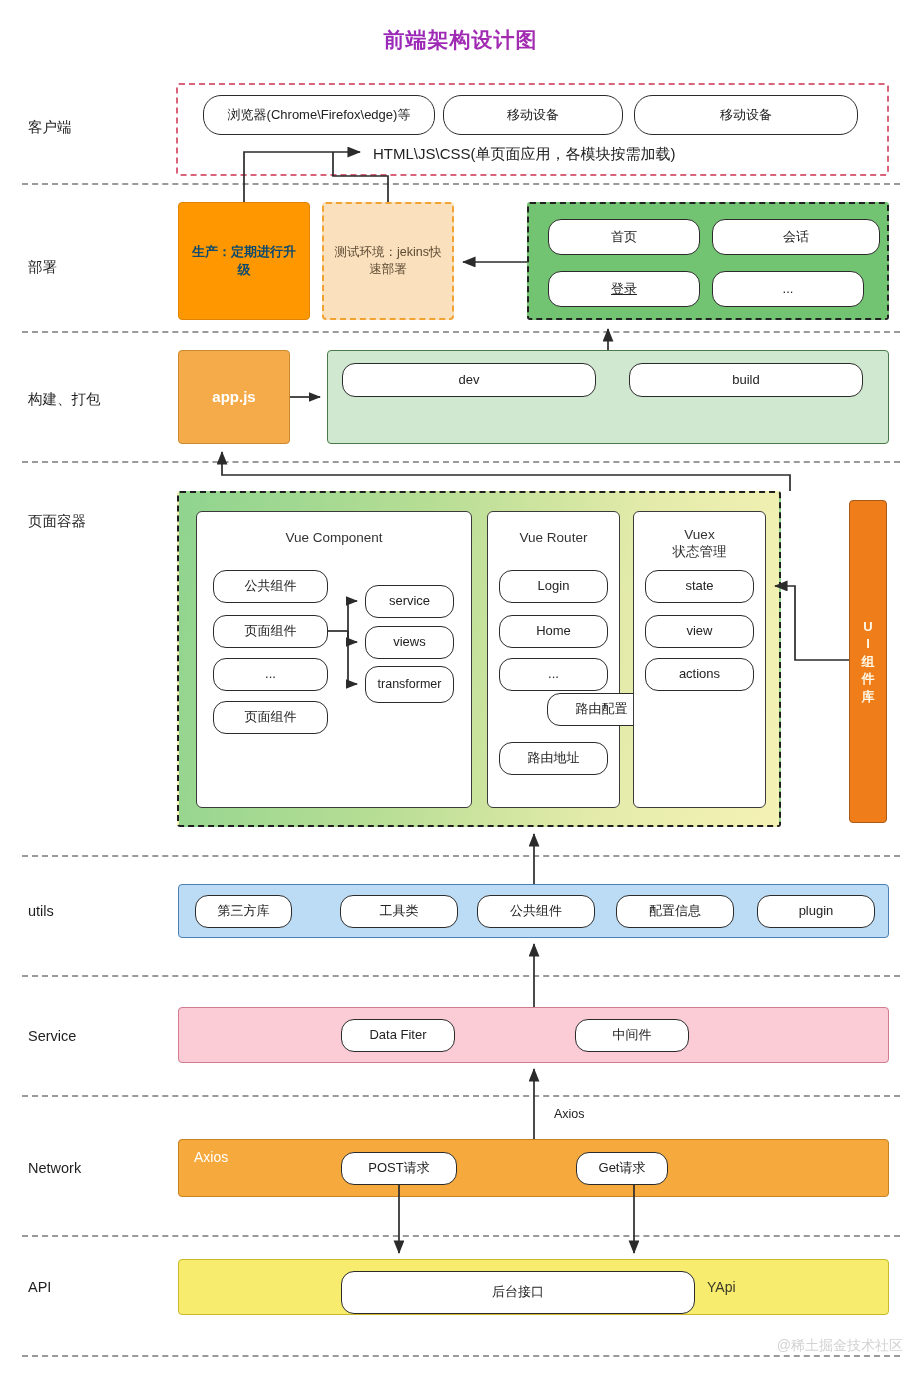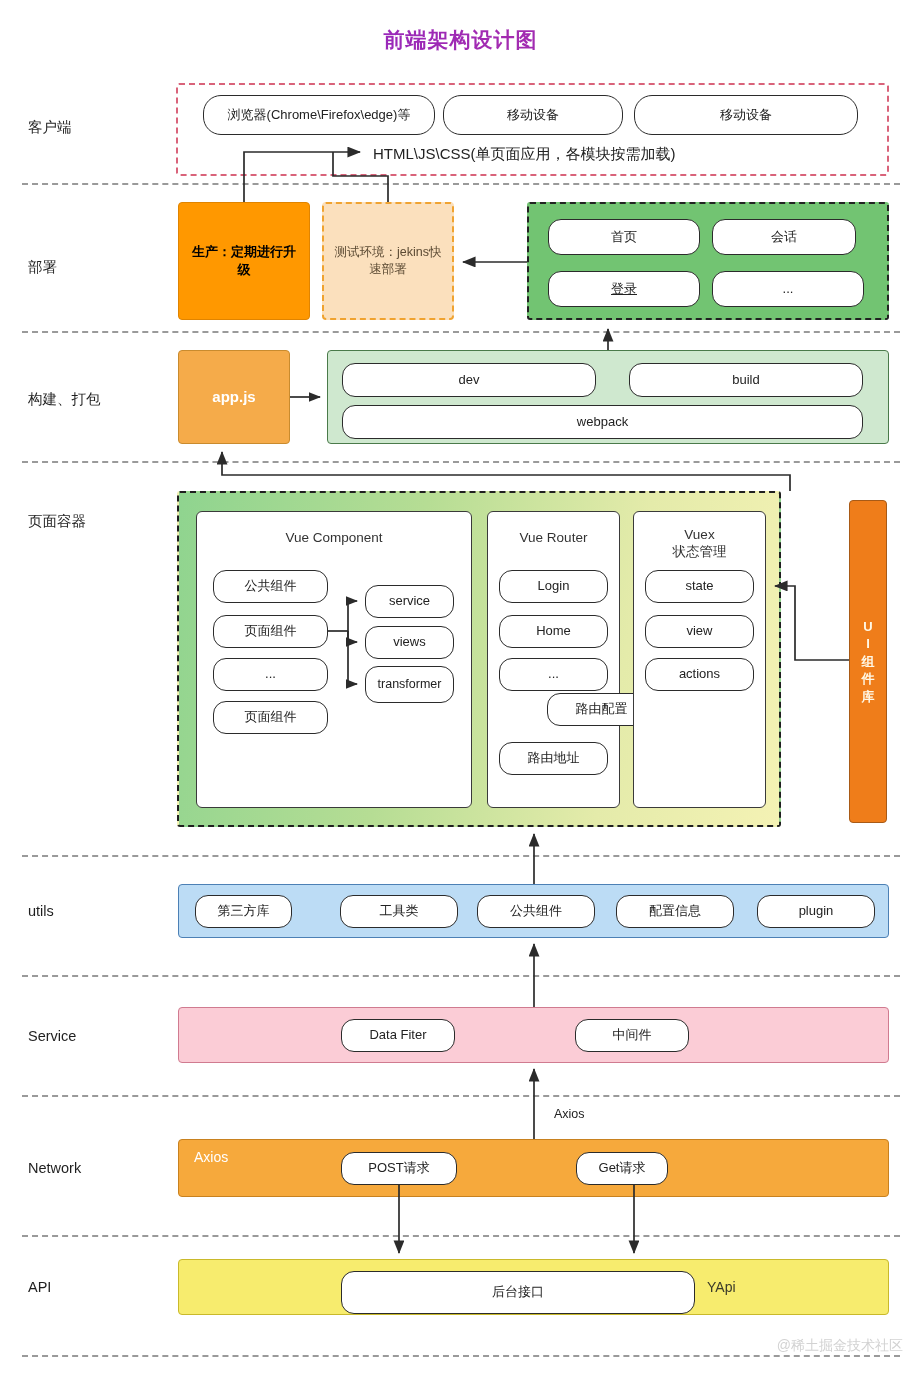--- a/index.html
+++ b/index.html
@@ -93,36 +93,35 @@
   <div class="sep" style="top:1355px;"></div>
 
   <div class="band dashed" style="left:176px; top:83px; width:713px; height:93px; border-color:#d9637a; border-radius:3px;"></div>
 
   <div class="pill" style="left:203px; top:95px; width:232px; height:40px; border-radius:18px;">浏览器(Chrome\Firefox\edge)等</div>
   <div class="pill" style="left:443px; top:95px; width:180px; height:40px; border-radius:18px;">移动设备</div>
   <div class="pill" style="left:634px; top:95px; width:224px; height:40px; border-radius:18px;">移动设备</div>
 
   <div class="freetext" style="left:373px; top:145px;">HTML\JS\CSS(单页面应用，各模块按需加载)</div>
 
-  <div class="plainbox" style="left:178px; top:202px; width:132px; height:118px; background:#ff9800; border-color:#e08400; color:#000000; font-weight:bold; font-size:13px; padding:0 10px;">生产：定期进行升级</div>
+  <div class="plainbox" style="left:178px; top:202px; width:132px; height:118px; background:#ff9800; border-color:#e08400; color:#0c4a6e; font-weight:bold; font-size:13px; padding:0 10px;">生产：定期进行升级</div>
 
   <div class="plainbox" style="left:322px; top:202px; width:132px; height:118px; background:#fbe0bd; border:2px dashed #f0a330; color:#5b4a33; font-size:12.5px; padding:0 8px; align-items:center;">测试环境：jekins快速部署</div>
 
   <div class="band dashed" style="left:527px; top:202px; width:362px; height:118px; background:#72c472; border-color:#222; border-radius:3px;"></div>
   <div class="pill" style="left:548px; top:219px; width:152px; height:36px;">首页</div>
-  <div class="pill" style="left:712px; top:219px; width:144px; height:36px;">会话</div>
+  <div class="pill" style="left:712px; top:219px; width:168px; height:36px;">会话</div>
   <div class="pill" style="left:548px; top:271px; width:152px; height:36px;text-decoration:underline;">登录</div>
   <div class="pill" style="left:712px; top:271px; width:152px; height:36px;">...</div>
 
   <div class="plainbox" style="left:178px; top:350px; width:112px; height:94px; background:#f5ab4a; border-color:#c98b2e; color:#ffffff; font-weight:bold; font-size:15px;">app.js</div>
 
   <div class="band" style="left:327px; top:350px; width:562px; height:94px; background:#cfe8cf; border-color:#4a7a4a; border-radius:4px;"></div>
   <div class="pill" style="left:342px; top:363px; width:254px; height:34px;">dev</div>
   <div class="pill" style="left:629px; top:363px; width:234px; height:34px;">build</div>
-  <div class="pill" style="left:342px; top:405px; width:521px; height:34px;">webpack</div>
 
   <div class="band dashed" style="left:177px; top:491px; width:604px; height:336px; border-color:#1f1f1f;
               background:linear-gradient(100deg,#8fd48f 0%,#b6dd94 38%,#e4ebaa 72%,#f4f2b4 100%);
               border-radius:3px;"></div>
 
   <div class="subpanel" style="left:196px; top:511px; width:276px; height:297px;"></div>
   <div class="subpanel-title" style="left:196px; top:529px; width:276px;">Vue Component</div>
   <div class="pill" style="left:213px; top:570px; width:115px; height:33px;">公共组件</div>
   <div class="pill" style="left:213px; top:615px; width:115px; height:33px;">页面组件</div>
   <div class="pill" style="left:213px; top:658px; width:115px; height:33px;">...</div>

